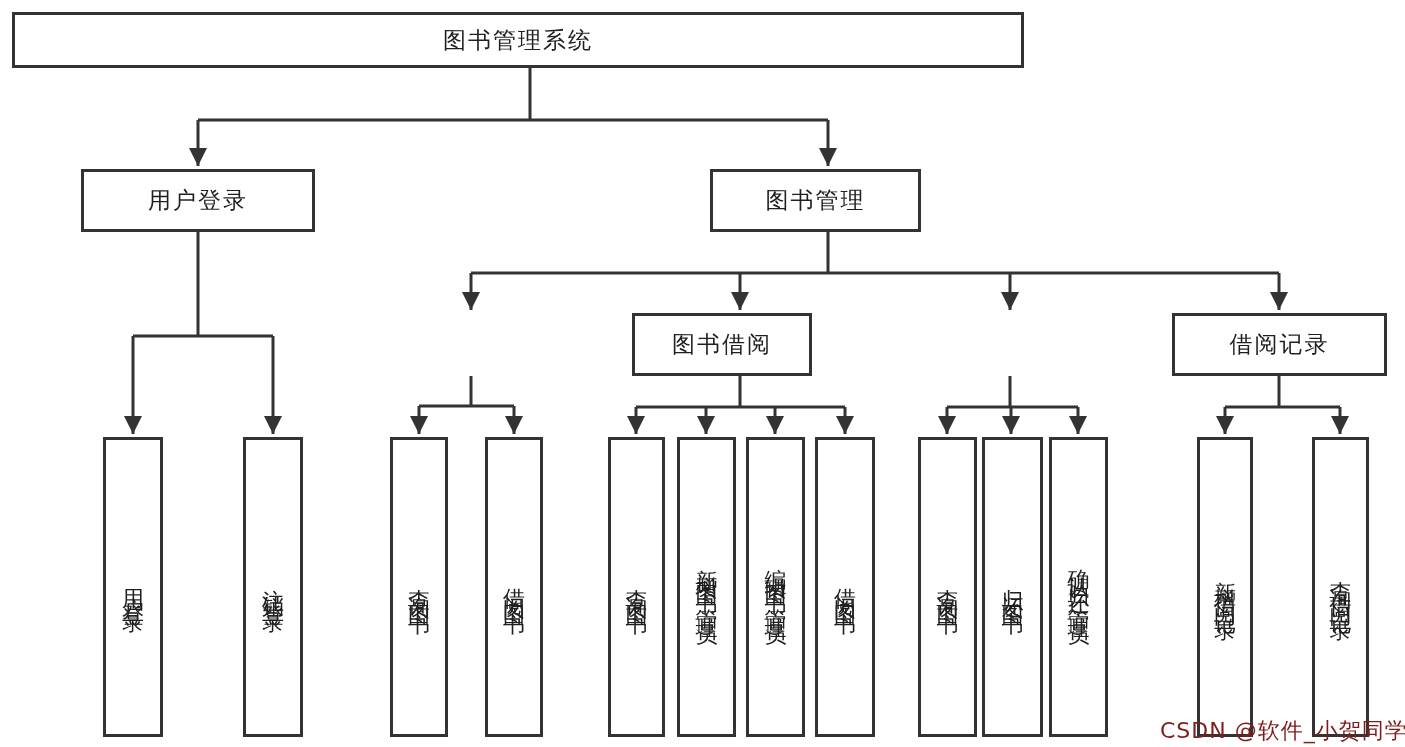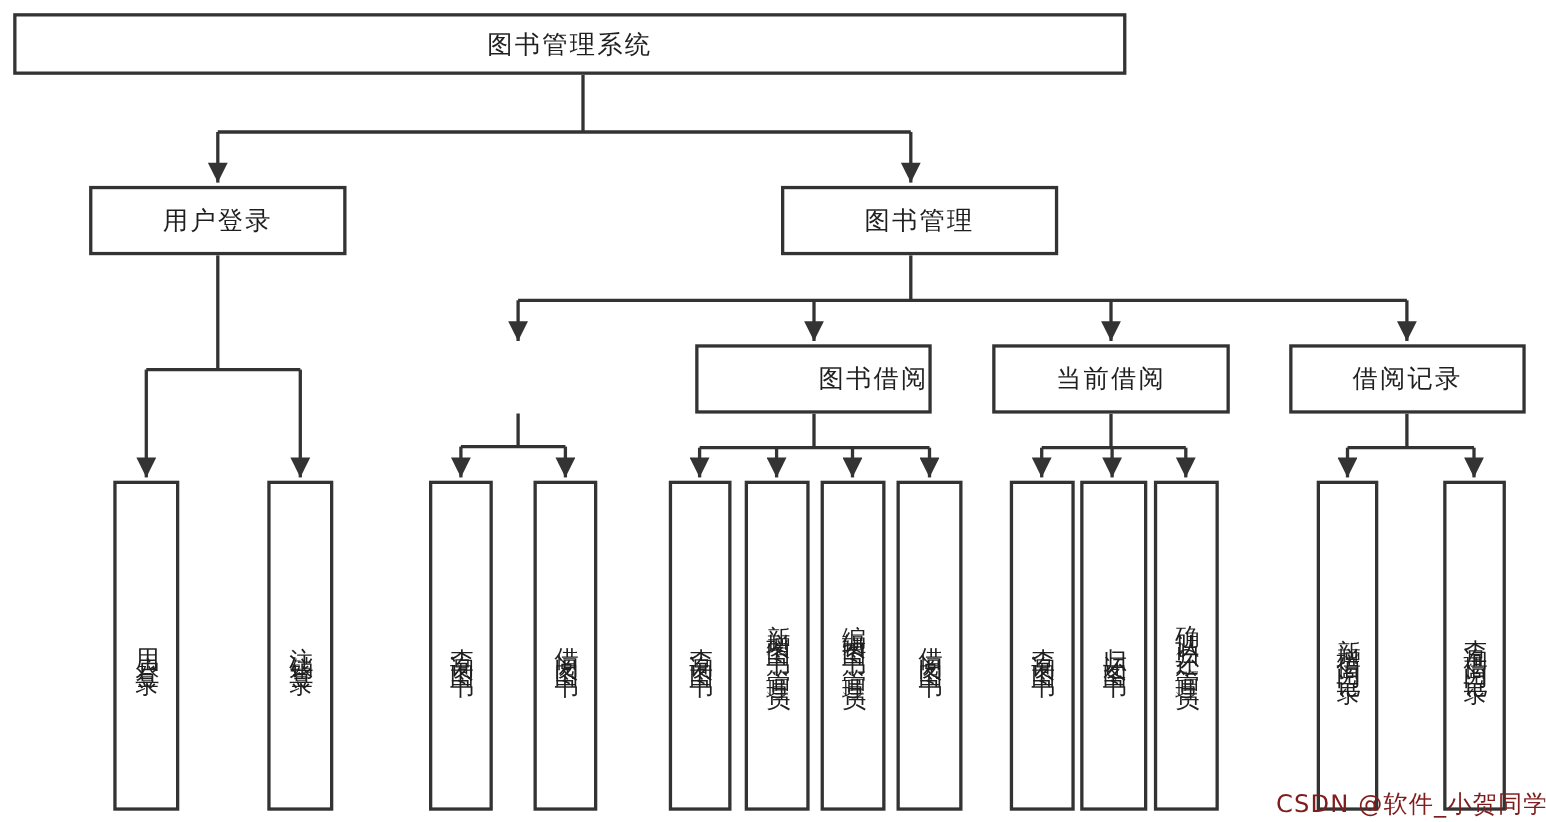--- a/index.html
+++ b/index.html
@@ -45,23 +45,23 @@
     width: 240px;
     font-size: 22px;
     color: #7f1d1d;
     white-space: nowrap;
     letter-spacing: 1px;
     z-index: 5;
   }
   
   #n-root        { left: 12px;   top: 12px;  width: 1012px; height: 56px; }
   #n-user-login  { left: 81px;   top: 169px; width: 234px;  height: 63px; }
-  #n-book-mgmt   { left: 710px;  top: 169px; width: 252px;  height: 63px; }
+  #n-book-mgmt   { left: 710px;  top: 169px; width: 211px;  height: 63px; }
   #n-new-book    { left: 362px;  top: 313px; width: 218px;  height: 63px; }
-  #n-book-borrow { left: 632px;  top: 313px; width: 215px;  height: 63px; justify-content: flex-end; }
+  #n-book-borrow { left: 632px;  top: 313px; width: 180px;  height: 63px; }
   #n-cur-borrow  { left: 902px;  top: 313px; width: 216px;  height: 63px; }
   #n-borrow-rec  { left: 1172px; top: 313px; width: 215px;  height: 63px; }
   .leaf { top: 437px; height: 300px; }
   #l-user-login   { left: 103px;  width: 60px; }
   #l-logout       { left: 243px;  width: 60px; }
   #l-query-1      { left: 390px;  width: 58px; }
   #l-borrow-1     { left: 485px;  width: 58px; }
   #l-query-2      { left: 608px;  width: 57px; }
   #l-add-book     { left: 677px;  width: 59px; }
   #l-edit-book    { left: 746px;  width: 59px; }
@@ -127,23 +127,20 @@
   <div class="node h" id="n-user-login">
     <span>用户登录</span>
   </div>
   <div class="node h" id="n-book-mgmt">
     <span>图书管理</span>
   </div>
 
   <div class="node h" id="n-book-borrow">
     <span>图书借阅</span>
   </div>
-  <div class="node h" id="n-cur-borrow">
-    <span>当前借阅</span>
-  </div>
   <div class="node h" id="n-borrow-rec">
     <span>借阅记录</span>
   </div>
 
   <div class="node v leaf" id="l-user-login">
     <span>用户登录</span>
   </div>
   <div class="node v leaf" id="l-logout">
     <span>注销登录</span>
   </div>

